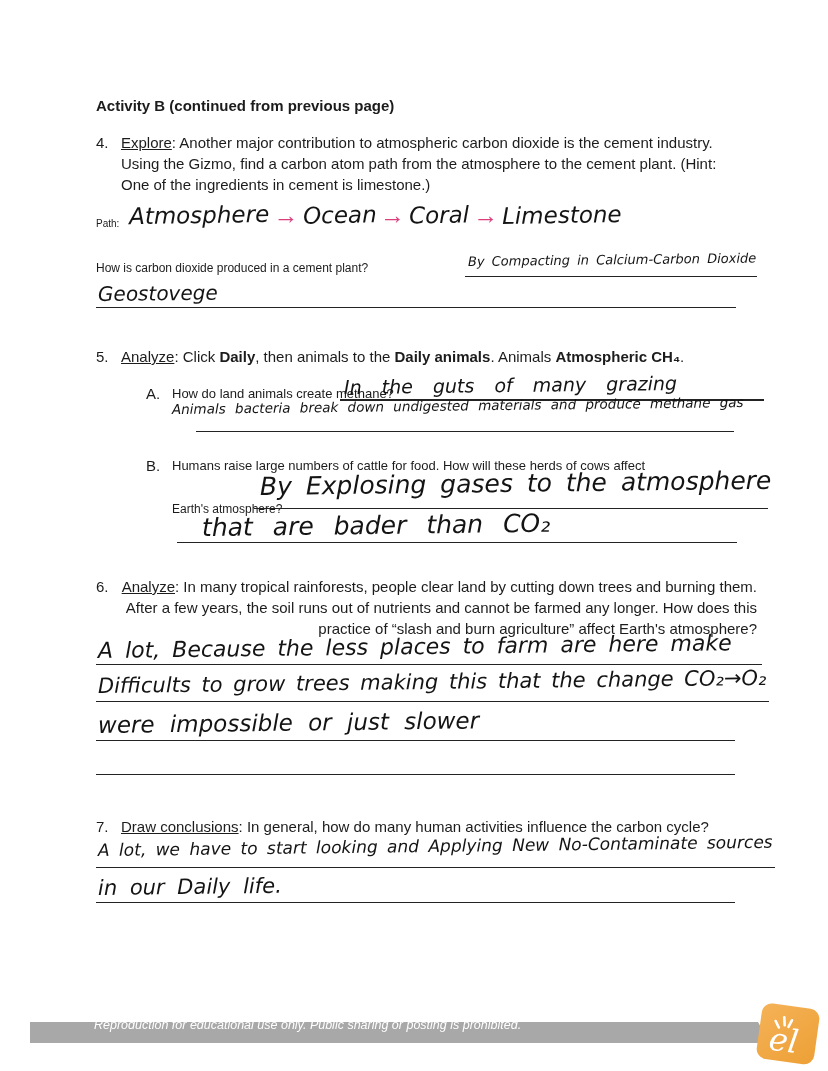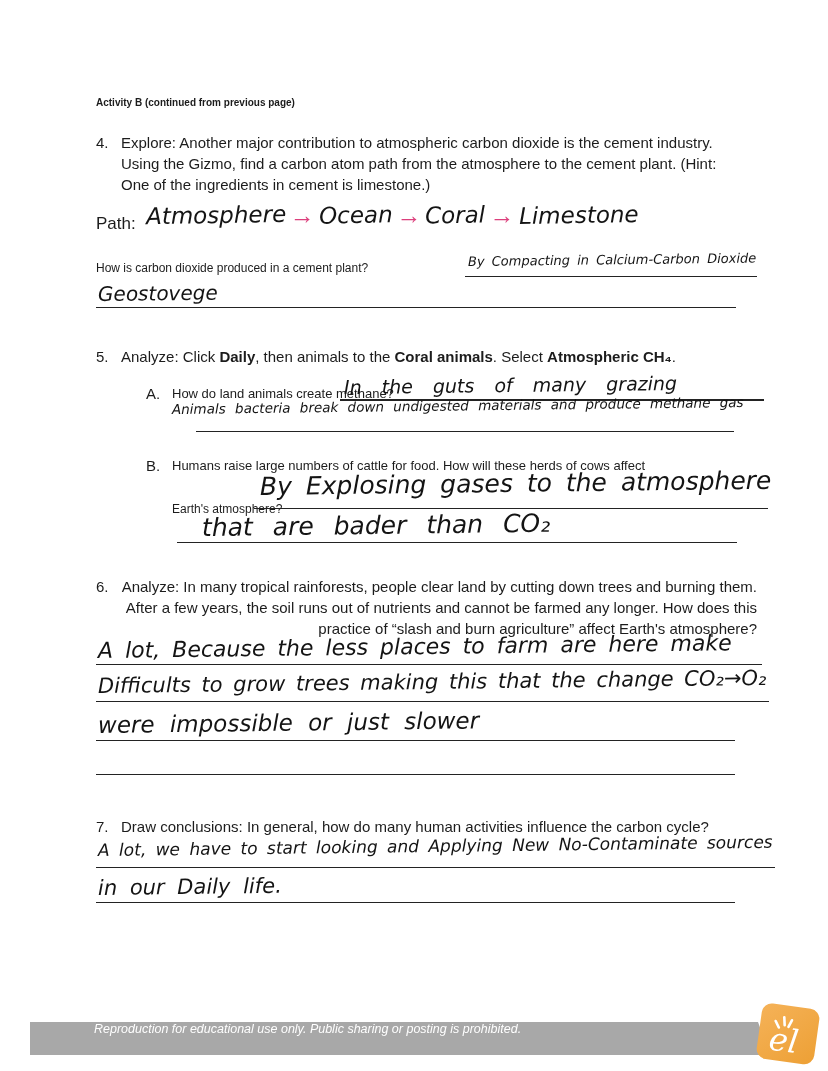--- a/index.html
+++ b/index.html
@@ -1,43 +1,43 @@
 <!DOCTYPE html>
 <html><head>
 <meta charset="utf-8">
 <style>
   html,body{margin:0;padding:0;background:#ffffff;}
   .page{
     position:relative;width:828px;height:1071px;background:#ffffff;overflow:hidden;
     font-family:"Liberation Sans",sans-serif;color:#1c1c1c;
   }
-  .heading{position:absolute;left:96px;top:97px;font-size:10px;font-weight:700;}
+  .heading{position:absolute;left:96px;top:97px;font-size:15px;font-weight:700;}
   .q{position:absolute;display:flex;}
   .qnum{flex:0 0 25px;font-size:15px;line-height:21px;}
   .qtext{font-size:15px;line-height:21px;}
-  .lbl{margin-top:23px;}
+  .lbl{text-decoration:underline;margin-top:23px;}
   .subrow{position:absolute;display:flex;}
   .subnum{flex:0 0 26px;font-size:15px;line-height:21px;}
   .subtext{font-size:13px;line-height:21px;}
   .printed{position:absolute;font-size:12px;line-height:21px;}
   .hw{
     position:absolute;font-family:"DejaVu Sans",sans-serif;font-style:italic;
     color:#141414;white-space:nowrap;transform:rotate(-0.7deg);transform-origin:left center;
   }
   .uline{position:absolute;border-top:1.8px solid #232323;height:0;}
   .arrow{font-style:normal;color:#dc3f7c;font-weight:700;font-size:25px;padding:0 4px;}
   .pathline{position:absolute;display:flex;align-items:center;}
-  .path-label{font-size:17px;margin-right:10px;margin-top:17px;}
+  .path-label{font-size:10px;margin-right:10px;margin-top:17px;}
   .hw-inline{
     font-family:"DejaVu Sans",sans-serif;font-style:italic;color:#141414;
     white-space:nowrap;transform:rotate(-1deg);display:inline-block;
   }
   .footer-bar{
-    position:absolute;left:30px;top:1022px;width:740px;height:33px;background:#a8a8a8;
-    display:flex;align-items:flex-start;justify-content:space-between;
+    position:absolute;left:30px;top:1022px;width:740px;height:21px;background:#a8a8a8;
+    display:flex;align-items:center;justify-content:space-between;
     padding:0 16px 16px 64px;box-sizing:border-box;
     clip-path:polygon(0 0,calc(100% - 12px) 0,100% 100%,0 100%);
   }
   .footer-left{font-size:12.5px;font-style:italic;color:#ffffff;}
   .footer-right{font-size:12.5px;color:#ffffff;}
   .logo{position:absolute;left:757px;top:1004px;width:64px;height:60px;transform:rotate(8deg);}
 </style>
 </head>
 <body>
 
@@ -65,21 +65,21 @@
 
   <div class="printed" style="left:96px;top:258px;">How is carbon dioxide produced in a cement plant?</div>
   <div class="hw" style="left:468px;top:254px;font-size:13px;word-spacing:3px;">By Compacting in Calcium-Carbon Dioxide</div>
   <div class="uline" style="left:465px;top:276px;width:292px;"></div>
   <div class="hw" style="left:98px;top:282px;font-size:20px;">Geostovege</div>
   <div class="uline" style="left:96px;top:307px;width:640px;"></div>
 
   <div class="q" style="left:96px;top:346px;width:666px;">
     <span class="qnum">5.</span>
     <div class="qtext" style="width:640px;">
-      <span class="lbl">Analyze</span><span>: Click </span><b>Daily</b><span>, then animals to the </span><b>Coral animals</b><span>. Select </span><b>Atmospheric CH₄</b><span>.</span>
+      <span class="lbl">Analyze</span><span>: Click </span><b>Daily</b><span>, then animals to the </span><b>Daily animals</b><span>. Animals </span><b>Atmospheric CH₄</b><span>.</span>
     </div>
   </div>
 
   <div class="subrow" style="left:146px;top:383px;">
     <span class="subnum">A.</span>
     <span class="subtext">How do land animals create methane?</span>
   </div>
   <div class="hw" style="left:344px;top:376px;font-size:19px;word-spacing:14px;">In the guts of many grazing</div>
   <div class="uline" style="left:340px;top:399px;width:424px;border-top-width:2.4px;"></div>
   <div class="hw" style="left:172px;top:401px;font-size:13.5px;word-spacing:5px;">Animals bacteria break down undigested materials and produce methane gas</div>

